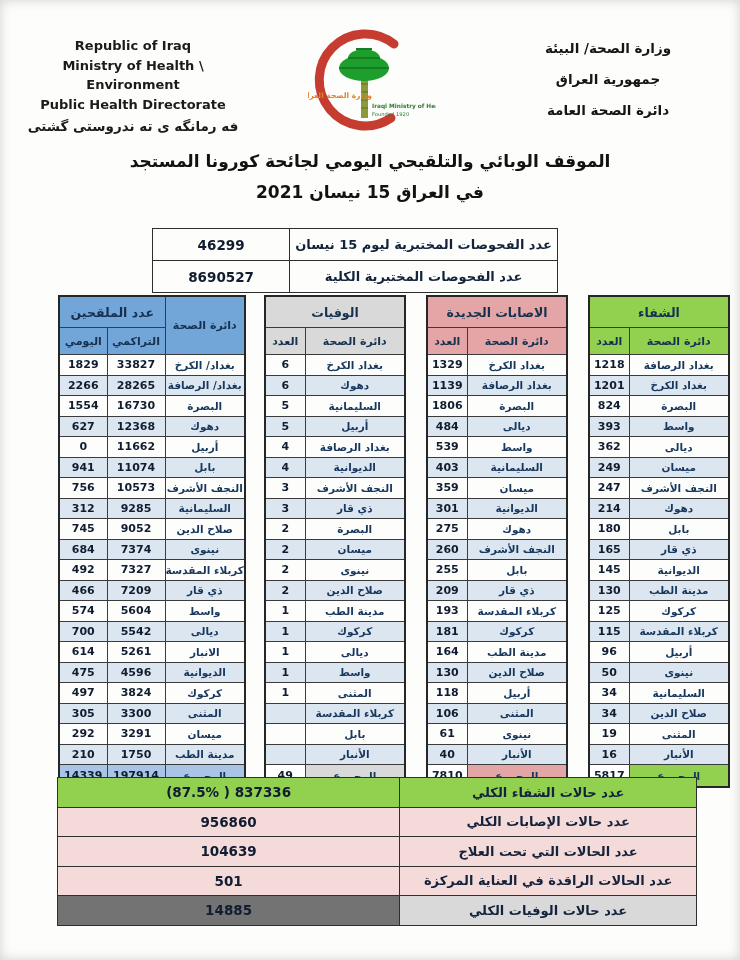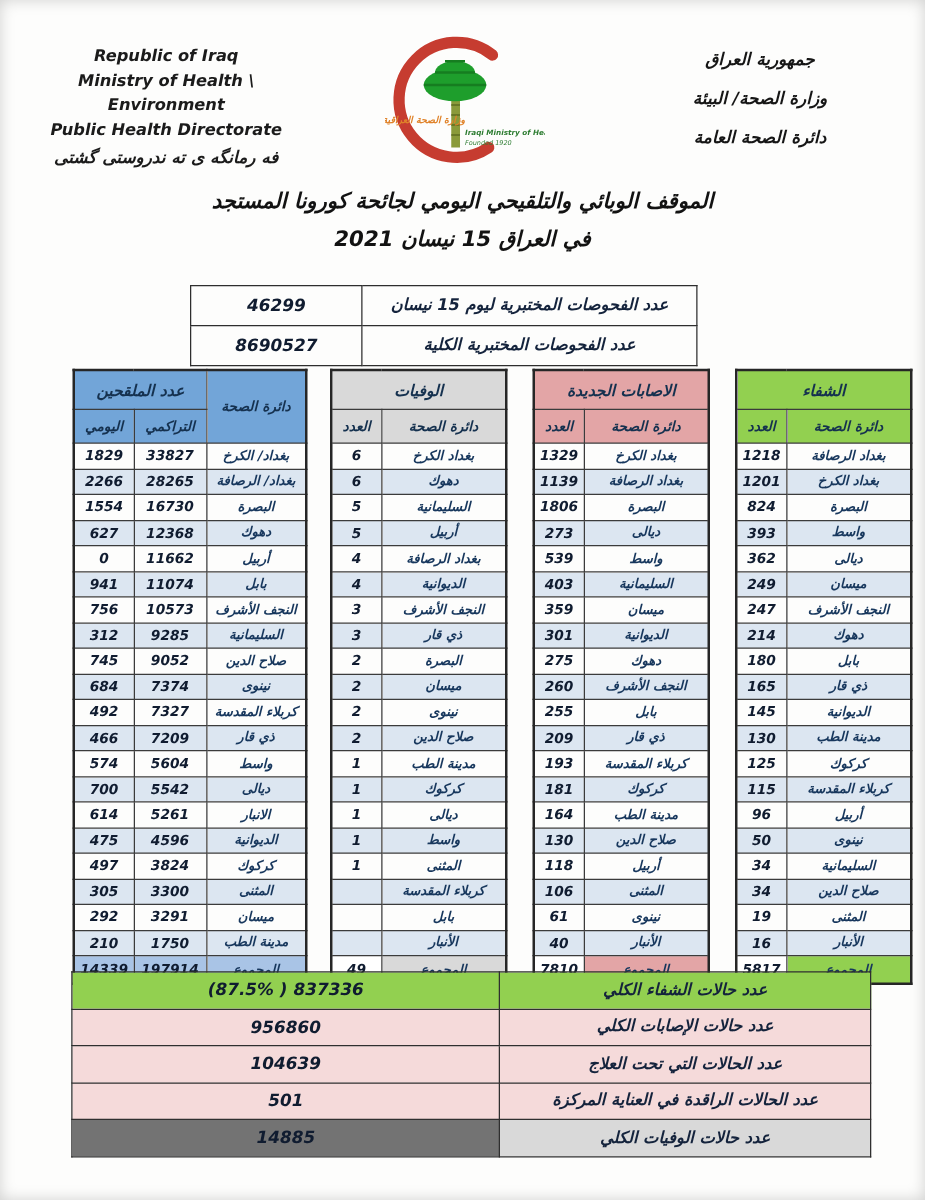--- a/index.html
+++ b/index.html
@@ -1,18 +1,18 @@
 <!DOCTYPE html>
 <html lang="ar"><head>
 <meta charset="utf-8">
 <style>
   html,body{margin:0;padding:0;background:#e9e9e7;}
   .page{width:740px;height:960px;position:relative;background:#fdfdfc;margin:0 auto;
         font-family:"DejaVu Sans",sans-serif;overflow:hidden;
-        box-shadow:inset 0 0 12px rgba(0,0,0,.18);font-style:italic;}
+        box-shadow:inset 0 0 12px rgba(0,0,0,.18);}
   
   .hdr-en{position:absolute;left:14px;top:36px;width:238px;text-align:center;
           font-weight:bold;font-size:13px;color:#1b1b1b;line-height:1.5;}
   .hdr-en .ku{direction:rtl;font-size:13.5px;margin-top:2px;}
   .hdr-ar{position:absolute;right:10px;top:40px;width:244px;text-align:center;direction:rtl;
           font-weight:bold;font-size:13.5px;color:#161616;}
   .hdr-ar div{margin-bottom:15px;}
   .logo{position:absolute;left:308px;top:22px;width:128px;height:118px;}
   
   .title{position:absolute;top:146px;left:70px;width:600px;text-align:center;direction:rtl;
@@ -66,22 +66,22 @@
         <ellipse cx="56" cy="36" rx="16" ry="9" fill="#1e9e2c"></ellipse>
         <path d="M31 46 L81 46 M40 36 L72 36 M48 27 L64 27" stroke="#167d20" stroke-width="2"></path>
       </g>
       <text x="64" y="76" font-size="7.5" font-weight="bold" fill="#e0832a" direction="rtl">وزارة الصحة العراقية</text>
       <text x="64" y="86" font-size="5.8" font-weight="bold" fill="#2e7d32">Iraqi Ministry of Health</text>
       <text x="64" y="94" font-size="5.2" fill="#2e7d32">Founded 1920</text>
     </svg>
   </div>
 
   <div class="hdr-ar">
+    <div>وزارة الصحة/ البيئة</div>
     <div>جمهورية العراق</div>
-    <div>وزارة الصحة/ البيئة</div>
     <div>دائرة الصحة العامة</div>
   </div>
 
   <div class="title">
     <div>الموقف الوبائي والتلقيحي اليومي لجائحة كورونا المستجد</div>
     <div>في العراق  15  نيسان  2021</div>
   </div>
 
   <table class="tests">
     <tbody>
@@ -342,21 +342,21 @@
             </tr>
             <tr class="drow stripe">
               <td class="num">1139</td>
               <td class="rg">بغداد الرصافة</td>
             </tr>
             <tr class="drow">
               <td class="num">1806</td>
               <td class="rg">البصرة</td>
             </tr>
             <tr class="drow stripe">
-              <td class="num">273</td>
+              <td class="num">484</td>
               <td class="rg">ديالى</td>
             </tr>
             <tr class="drow">
               <td class="num">539</td>
               <td class="rg">واسط</td>
             </tr>
             <tr class="drow stripe">
               <td class="num">403</td>
               <td class="rg">السليمانية</td>
             </tr>

